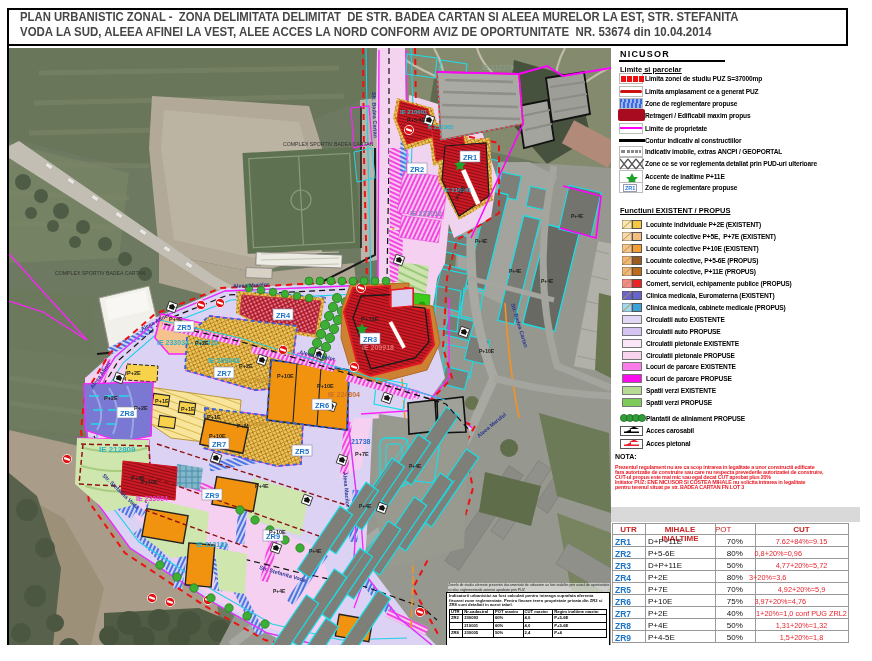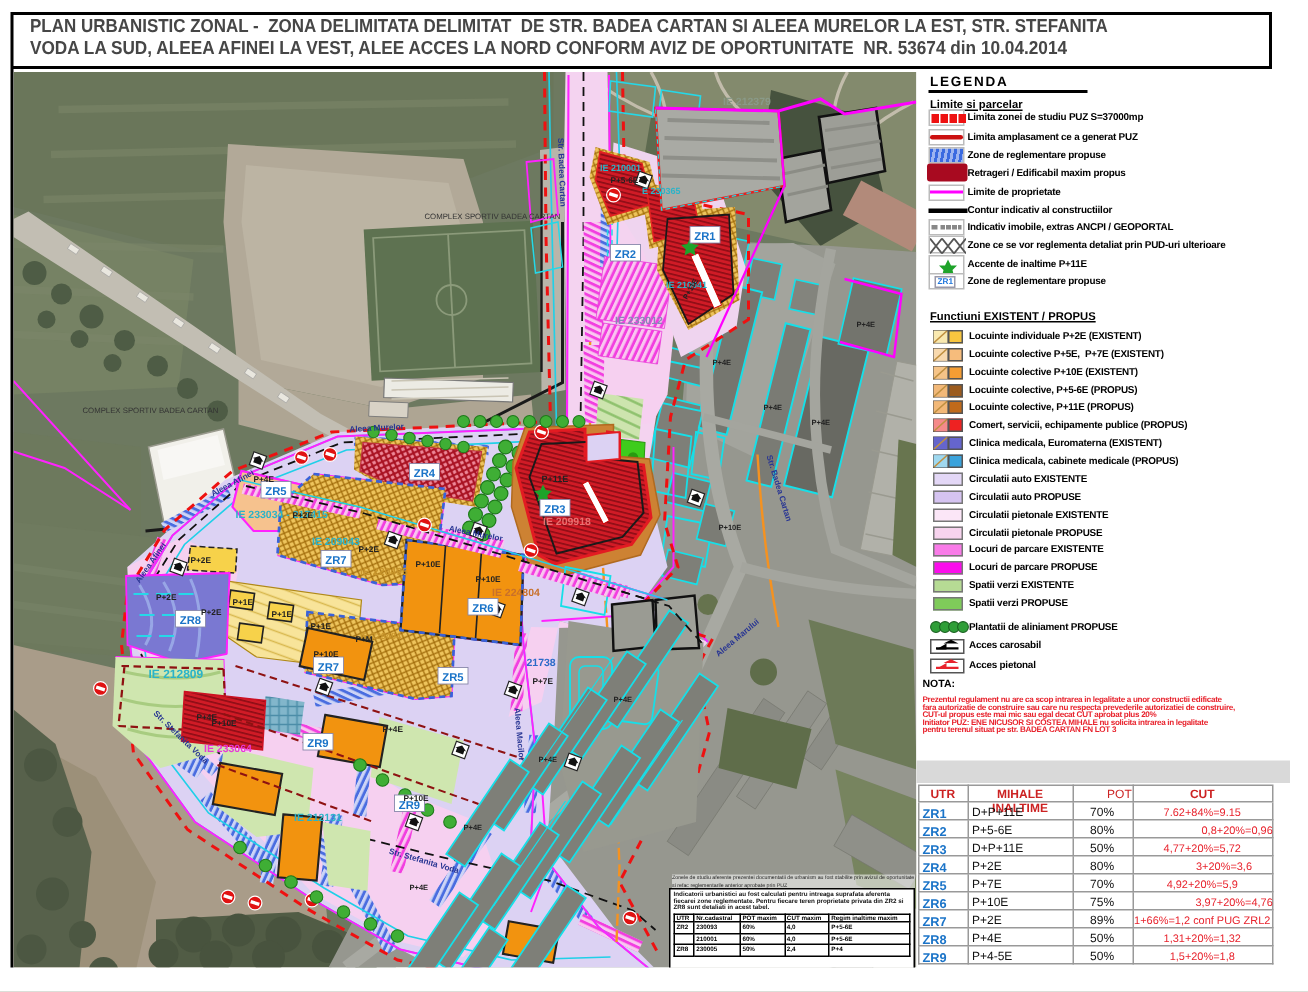--- a/index.html
+++ b/index.html
@@ -585,21 +585,21 @@
             <td style="border:0.7px solid #000;font-size:4.2px;font-weight:bold;padding:0 1px;line-height:6.5px;">ZR8</td>
             <td style="border:0.7px solid #000;font-size:4.2px;font-weight:bold;padding:0 1px;line-height:6.5px;">230005</td>
             <td style="border:0.7px solid #000;font-size:4.2px;font-weight:bold;padding:0 1px;line-height:6.5px;">50%</td>
             <td style="border:0.7px solid #000;font-size:4.2px;font-weight:bold;padding:0 1px;line-height:6.5px;">2,4</td>
             <td style="border:0.7px solid #000;font-size:4.2px;font-weight:bold;padding:0 1px;line-height:6.5px;">P+4</td>
           </tr>
         </tbody>
       </table>
     </div></div>
 <div class="abs" id="legend" style="left:611px;top:46px;width:261px;height:599px;background:#ffffff;">
-    <div class="abs" style="left:9px;top:3px;font-weight:bold;font-size:9px;letter-spacing:1.2px;">LEGENDA</div>
+    <div class="abs" style="left:9px;top:3px;font-weight:bold;font-size:9px;letter-spacing:1.2px;">NICUSOR</div>
     <div class="abs" style="left:8px;top:14px;width:106px;height:1.5px;background:#000;"></div>
     <div class="abs lt" style="left:9px;top:15px;font-size:7.5px;text-decoration:underline;top:17px;"></div>
     <div class="abs" style="left:9px;top:19px;font-weight:bold;font-size:7.5px;text-decoration:underline;">Limite si parcelar</div>
     <div class="sw" style="left:8px;top:27px;width:24px;height:11px;"></div>
     <div class="abs" style="left:10px;top:30px;width:5px;height:6px;background:#ee1111;"></div>
     <div class="abs" style="left:16px;top:30px;width:5px;height:6px;background:#ee1111;"></div>
     <div class="abs" style="left:22px;top:30px;width:5px;height:6px;background:#ee1111;"></div>
     <div class="abs" style="left:28px;top:30px;width:5px;height:6px;background:#ee1111;"></div>
     <div class="lt" style="left:34px;top:29px;">Limita zonei de studiu PUZ S=37000mp</div>
     <div class="sw" style="left:8px;top:40px;width:24px;height:11px;"></div>
@@ -730,78 +730,78 @@
     <div class="abs" style="left:4px;top:407px;font-weight:bold;font-size:7px;">NOTA:</div>
     <div class="abs" style="left:4px;top:418px;font-size:5.4px;font-weight:bold;color:#e8232d;white-space:nowrap;letter-spacing:-0.2px;">Prezentul regulament nu are ca scop  intrarea in legalitate  a unor constructii edificate</div>
     <div class="abs" style="left:4px;top:423.1px;font-size:5.4px;font-weight:bold;color:#e8232d;white-space:nowrap;letter-spacing:-0.2px;">fara autorizatie de construire sau care nu respecta prevederile autorizatiei de construire,</div>
     <div class="abs" style="left:4px;top:428.20000000000005px;font-size:5.4px;font-weight:bold;color:#e8232d;white-space:nowrap;letter-spacing:-0.2px;">CUT-ul propus este mai mic sau egal decat CUT aprobat plus 20%</div>
     <div class="abs" style="left:4px;top:433.30000000000007px;font-size:5.4px;font-weight:bold;color:#e8232d;white-space:nowrap;letter-spacing:-0.2px;">Initiator PUZ: ENE NICUSOR SI COSTEA MIHALE    nu solicita intrarea in legalitate</div>
     <div class="abs" style="left:4px;top:438.4000000000001px;font-size:5.4px;font-weight:bold;color:#e8232d;white-space:nowrap;letter-spacing:-0.2px;">pentru terenul situat pe str. BADEA CARTAN FN LOT 3</div>
     <div class="abs" style="left:0px;top:461px;width:249px;height:15px;background:#d9d9d9;"></div>
     <div class="abs" style="left:1px;top:477px;width:236.5px;height:12px;border:0.8px solid #999;"></div>
     <div class="abs" style="left:1px;top:479px;width:33px;text-align:center;font-size:8px;font-weight:bold;color:#cc2222;">UTR</div>
     <div class="abs" style="left:34px;top:479px;width:70px;text-align:center;font-size:8px;font-weight:bold;color:#cc2222;">MIHALE INALTIME</div>
-    <div class="abs" style="left:104px;top:479px;width:39.5px;text-align:right;font-size:8px;font-weight:normal;color:#cc2222;">POT</div>
+    <div class="abs" style="left:104px;top:479px;width:39.5px;text-align:left;font-size:8px;font-weight:normal;color:#cc2222;">POT</div>
     <div class="abs" style="left:143.5px;top:479px;width:94.0px;text-align:center;font-size:8px;font-weight:bold;color:#cc2222;">CUT</div>
     <div class="abs" style="left:1px;top:489px;width:236.5px;height:12.0px;border:0.8px solid #999;border-top:none;"></div>
     <div class="abs" style="left:34px;top:489px;width:0.8px;height:12.0px;background:#999;"></div>
     <div class="abs" style="left:104px;top:489px;width:0.8px;height:12.0px;background:#999;"></div>
     <div class="abs" style="left:143.5px;top:489px;width:0.8px;height:12.0px;background:#999;"></div>
     <div class="abs zr" style="left:4px;top:491px;font-size:8.5px;">ZR1</div>
     <div class="abs" style="left:37px;top:491px;font-size:8px;color:#111;">D+P+11E</div>
     <div class="abs" style="left:104px;top:491px;width:39.5px;text-align:center;font-size:8px;color:#111;">70%</div>
     <div class="abs red" style="left:143.5px;top:491px;width:94.0px;text-align:center;font-size:7.3px;white-space:nowrap;">7.62+84%=9.15</div>
     <div class="abs" style="left:1px;top:501.0px;width:236.5px;height:12.0px;border:0.8px solid #999;border-top:none;"></div>
     <div class="abs" style="left:34px;top:501.0px;width:0.8px;height:12.0px;background:#999;"></div>
     <div class="abs" style="left:104px;top:501.0px;width:0.8px;height:12.0px;background:#999;"></div>
     <div class="abs" style="left:143.5px;top:501.0px;width:0.8px;height:12.0px;background:#999;"></div>
     <div class="abs zr" style="left:4px;top:503.0px;font-size:8.5px;">ZR2</div>
     <div class="abs" style="left:37px;top:503.0px;font-size:8px;color:#111;">P+5-6E</div>
     <div class="abs" style="left:104px;top:503.0px;width:39.5px;text-align:center;font-size:8px;color:#111;">80%</div>
-    <div class="abs red" style="left:143.5px;top:503.0px;width:94.0px;text-align:right;font-size:7.3px;white-space:nowrap;">0,8+20%=0,96</div>
+    <div class="abs red" style="left:143.5px;top:503.0px;width:94.0px;text-align:left;font-size:7.3px;white-space:nowrap;">0,8+20%=0,96</div>
     <div class="abs" style="left:1px;top:513.0px;width:236.5px;height:12.0px;border:0.8px solid #999;border-top:none;"></div>
     <div class="abs" style="left:34px;top:513.0px;width:0.8px;height:12.0px;background:#999;"></div>
     <div class="abs" style="left:104px;top:513.0px;width:0.8px;height:12.0px;background:#999;"></div>
     <div class="abs" style="left:143.5px;top:513.0px;width:0.8px;height:12.0px;background:#999;"></div>
     <div class="abs zr" style="left:4px;top:515.0px;font-size:8.5px;">ZR3</div>
     <div class="abs" style="left:37px;top:515.0px;font-size:8px;color:#111;">D+P+11E</div>
     <div class="abs" style="left:104px;top:515.0px;width:39.5px;text-align:center;font-size:8px;color:#111;">50%</div>
     <div class="abs red" style="left:143.5px;top:515.0px;width:94.0px;text-align:center;font-size:7.3px;white-space:nowrap;">4,77+20%=5,72</div>
     <div class="abs" style="left:1px;top:525.0px;width:236.5px;height:12.0px;border:0.8px solid #999;border-top:none;"></div>
     <div class="abs" style="left:34px;top:525.0px;width:0.8px;height:12.0px;background:#999;"></div>
     <div class="abs" style="left:104px;top:525.0px;width:0.8px;height:12.0px;background:#999;"></div>
     <div class="abs" style="left:143.5px;top:525.0px;width:0.8px;height:12.0px;background:#999;"></div>
     <div class="abs zr" style="left:4px;top:527.0px;font-size:8.5px;">ZR4</div>
     <div class="abs" style="left:37px;top:527.0px;font-size:8px;color:#111;">P+2E</div>
     <div class="abs" style="left:104px;top:527.0px;width:39.5px;text-align:center;font-size:8px;color:#111;">80%</div>
-    <div class="abs red" style="left:158px;top:527.0px;width:94.0px;text-align:center;font-size:7.3px;white-space:nowrap;">3+20%=3,6</div>
+    <div class="abs red" style="left:138px;top:527.0px;width:94.0px;font-size:7.3px;white-space:nowrap;">3+20%=3,6</div>
     <div class="abs" style="left:1px;top:537.0px;width:236.5px;height:12.0px;border:0.8px solid #999;border-top:none;"></div>
     <div class="abs" style="left:34px;top:537.0px;width:0.8px;height:12.0px;background:#999;"></div>
     <div class="abs" style="left:104px;top:537.0px;width:0.8px;height:12.0px;background:#999;"></div>
     <div class="abs" style="left:143.5px;top:537.0px;width:0.8px;height:12.0px;background:#999;"></div>
     <div class="abs zr" style="left:4px;top:539.0px;font-size:8.5px;">ZR5</div>
     <div class="abs" style="left:37px;top:539.0px;font-size:8px;color:#111;">P+7E</div>
     <div class="abs" style="left:104px;top:539.0px;width:39.5px;text-align:center;font-size:8px;color:#111;">70%</div>
     <div class="abs red" style="left:143.5px;top:539.0px;width:94.0px;text-align:center;font-size:7.3px;white-space:nowrap;">4,92+20%=5,9</div>
     <div class="abs" style="left:1px;top:549.0px;width:236.5px;height:12.0px;border:0.8px solid #999;border-top:none;"></div>
     <div class="abs" style="left:34px;top:549.0px;width:0.8px;height:12.0px;background:#999;"></div>
     <div class="abs" style="left:104px;top:549.0px;width:0.8px;height:12.0px;background:#999;"></div>
     <div class="abs" style="left:143.5px;top:549.0px;width:0.8px;height:12.0px;background:#999;"></div>
     <div class="abs zr" style="left:4px;top:551.0px;font-size:8.5px;">ZR6</div>
     <div class="abs" style="left:37px;top:551.0px;font-size:8px;color:#111;">P+10E</div>
     <div class="abs" style="left:104px;top:551.0px;width:39.5px;text-align:center;font-size:8px;color:#111;">75%</div>
-    <div class="abs red" style="left:143.5px;top:551.0px;width:94.0px;text-align:right;font-size:7.3px;white-space:nowrap;">3,97+20%=4,76</div>
+    <div class="abs red" style="left:143.5px;top:551.0px;width:94.0px;text-align:left;font-size:7.3px;white-space:nowrap;">3,97+20%=4,76</div>
     <div class="abs" style="left:1px;top:561.0px;width:236.5px;height:12.0px;border:0.8px solid #999;border-top:none;"></div>
     <div class="abs" style="left:34px;top:561.0px;width:0.8px;height:12.0px;background:#999;"></div>
     <div class="abs" style="left:104px;top:561.0px;width:0.8px;height:12.0px;background:#999;"></div>
     <div class="abs" style="left:143.5px;top:561.0px;width:0.8px;height:12.0px;background:#999;"></div>
     <div class="abs zr" style="left:4px;top:563.0px;font-size:8.5px;">ZR7</div>
     <div class="abs" style="left:37px;top:563.0px;font-size:8px;color:#111;">P+2E</div>
-    <div class="abs" style="left:104px;top:563.0px;width:39.5px;text-align:center;font-size:8px;color:#111;">89%</div>
-    <div class="abs red" style="left:143.5px;top:563.0px;width:94.0px;text-align:center;font-size:7.3px;white-space:nowrap;">1+66%=1,2 conf PUG ZRL2</div>
+    <div class="abs" style="left:104px;top:563.0px;width:39.5px;text-align:center;font-size:8px;color:#111;">40%</div>
+    <div class="abs red" style="left:143.5px;top:563.0px;width:94.0px;text-align:center;font-size:7.3px;white-space:nowrap;">1+20%=1,0 conf PUG ZRL2</div>
     <div class="abs" style="left:1px;top:573.0px;width:236.5px;height:12.0px;border:0.8px solid #999;border-top:none;"></div>
     <div class="abs" style="left:34px;top:573.0px;width:0.8px;height:12.0px;background:#999;"></div>
     <div class="abs" style="left:104px;top:573.0px;width:0.8px;height:12.0px;background:#999;"></div>
     <div class="abs" style="left:143.5px;top:573.0px;width:0.8px;height:12.0px;background:#999;"></div>
     <div class="abs zr" style="left:4px;top:575.0px;font-size:8.5px;">ZR8</div>
     <div class="abs" style="left:37px;top:575.0px;font-size:8px;color:#111;">P+4E</div>
     <div class="abs" style="left:104px;top:575.0px;width:39.5px;text-align:center;font-size:8px;color:#111;">50%</div>
     <div class="abs red" style="left:143.5px;top:575.0px;width:94.0px;text-align:center;font-size:7.3px;white-space:nowrap;">1,31+20%=1,32</div>
     <div class="abs" style="left:1px;top:585.0px;width:236.5px;height:12.0px;border:0.8px solid #999;border-top:none;"></div>
     <div class="abs" style="left:34px;top:585.0px;width:0.8px;height:12.0px;background:#999;"></div>

